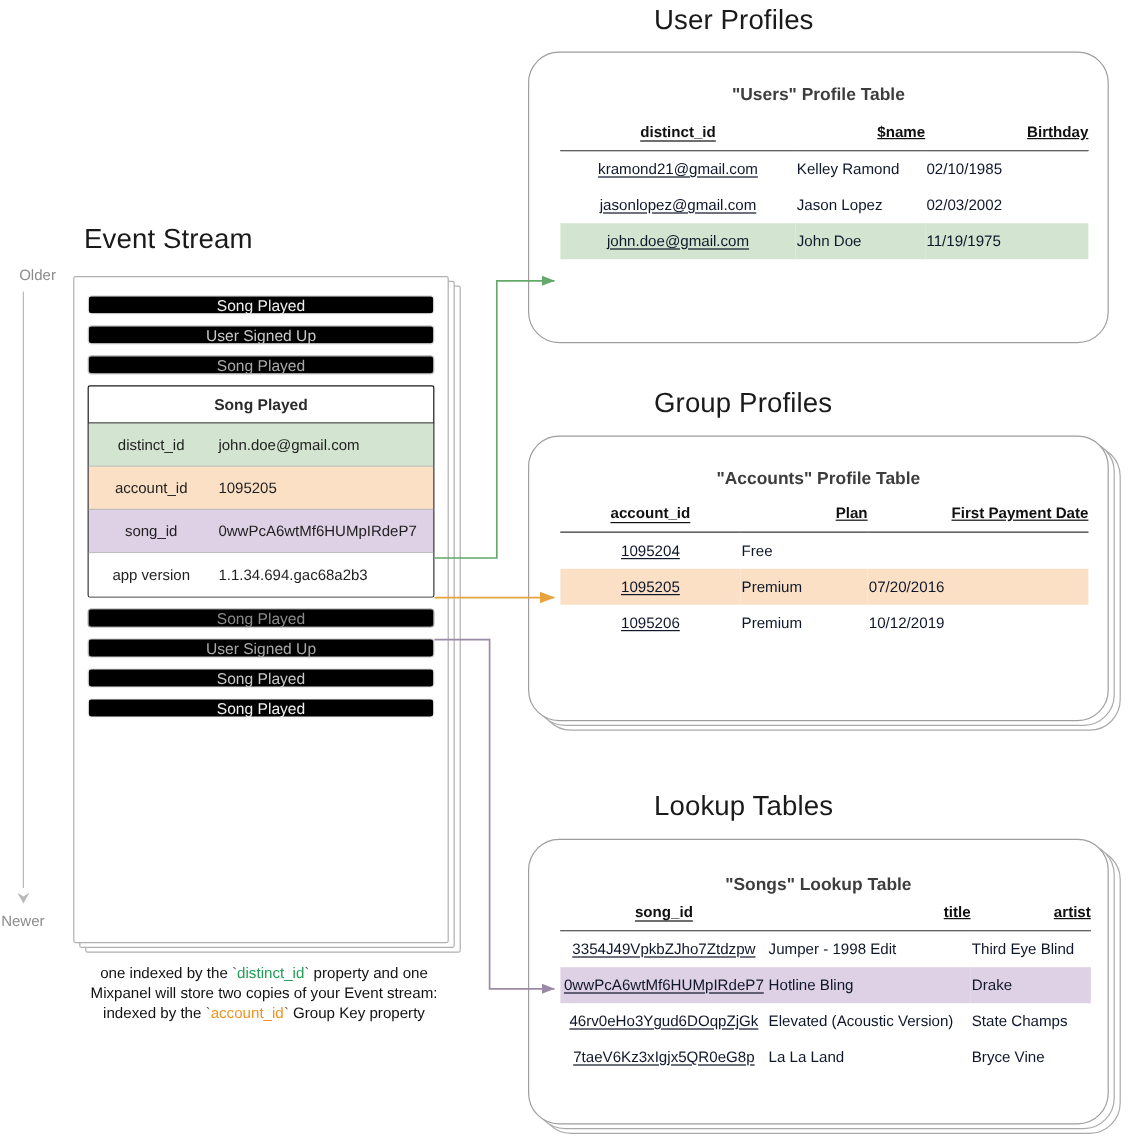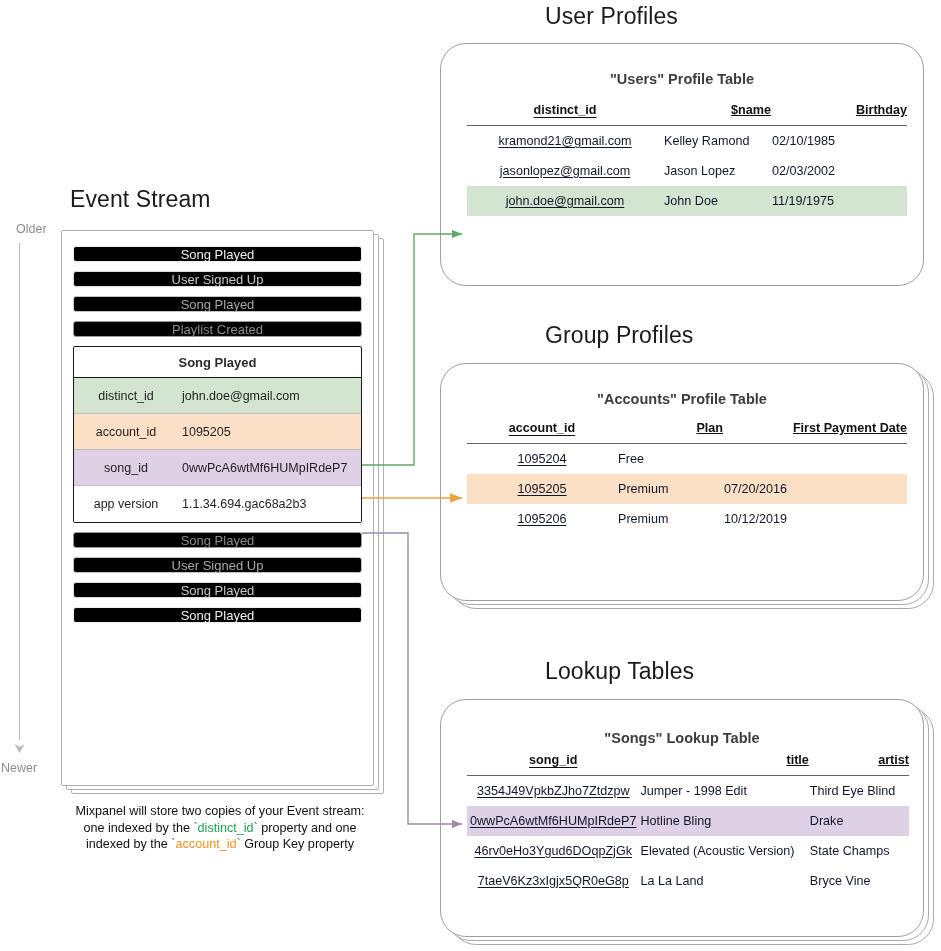--- a/index.html
+++ b/index.html
@@ -218,23 +218,20 @@
 
   <div class="es-rows" id="es-rows">
       <div class="ev-box f-05">
         <span>Song Played</span>
       </div>
       <div class="ev-box f-25">
         <span>User Signed Up</span>
       </div>
       <div class="ev-box f-50">
         <span>Song Played</span>
-      </div>
-      <div class="ev-box f-80">
-        <span>Playlist Created</span>
       </div>
       <div class="ev-expanded">
         <div class="ev-exp-title">Song Played</div>
         <div class="ev-prop green">
           <div class="k">distinct_id</div>
           <div class="v">john.doe@gmail.com</div>
         </div>
         <div class="ev-prop orange">
           <div class="k">account_id</div>
           <div class="v">1095205</div>
@@ -256,22 +253,22 @@
       </div>
       <div class="ev-box f-25">
         <span>Song Played</span>
       </div>
       <div class="ev-box f-05">
         <span>Song Played</span>
       </div>
     </div>
 
   <div id="caption">
+    <div><span>one indexed by the </span><span class="tick">`</span><span class="tok-green">distinct_id</span><span class="tick">`</span><span> property and one</span></div>
     <div>Mixpanel will store two copies of your Event stream:</div>
-    <div><span>one indexed by the </span><span class="tick">`</span><span class="tok-green">distinct_id</span><span class="tick">`</span><span> property and one</span></div>
     <div><span>indexed by the </span><span class="tick">`</span><span class="tok-orange">account_id</span><span class="tick">`</span><span> Group Key property</span></div>
   </div>
 
   <div class="section-title" style="left:545px; top:3px; width:270px;">User Profiles</div>
 
   <div class="panel-card" style="left:440px; top:43px; width:484px; height:243px;">
     <div class="panel-title" style="top:27px;">"Users" Profile Table</div>
   </div>
   <table class="dtable" id="tbl-users" style="left:467px; top:103px; width:440px;">
       <thead>

